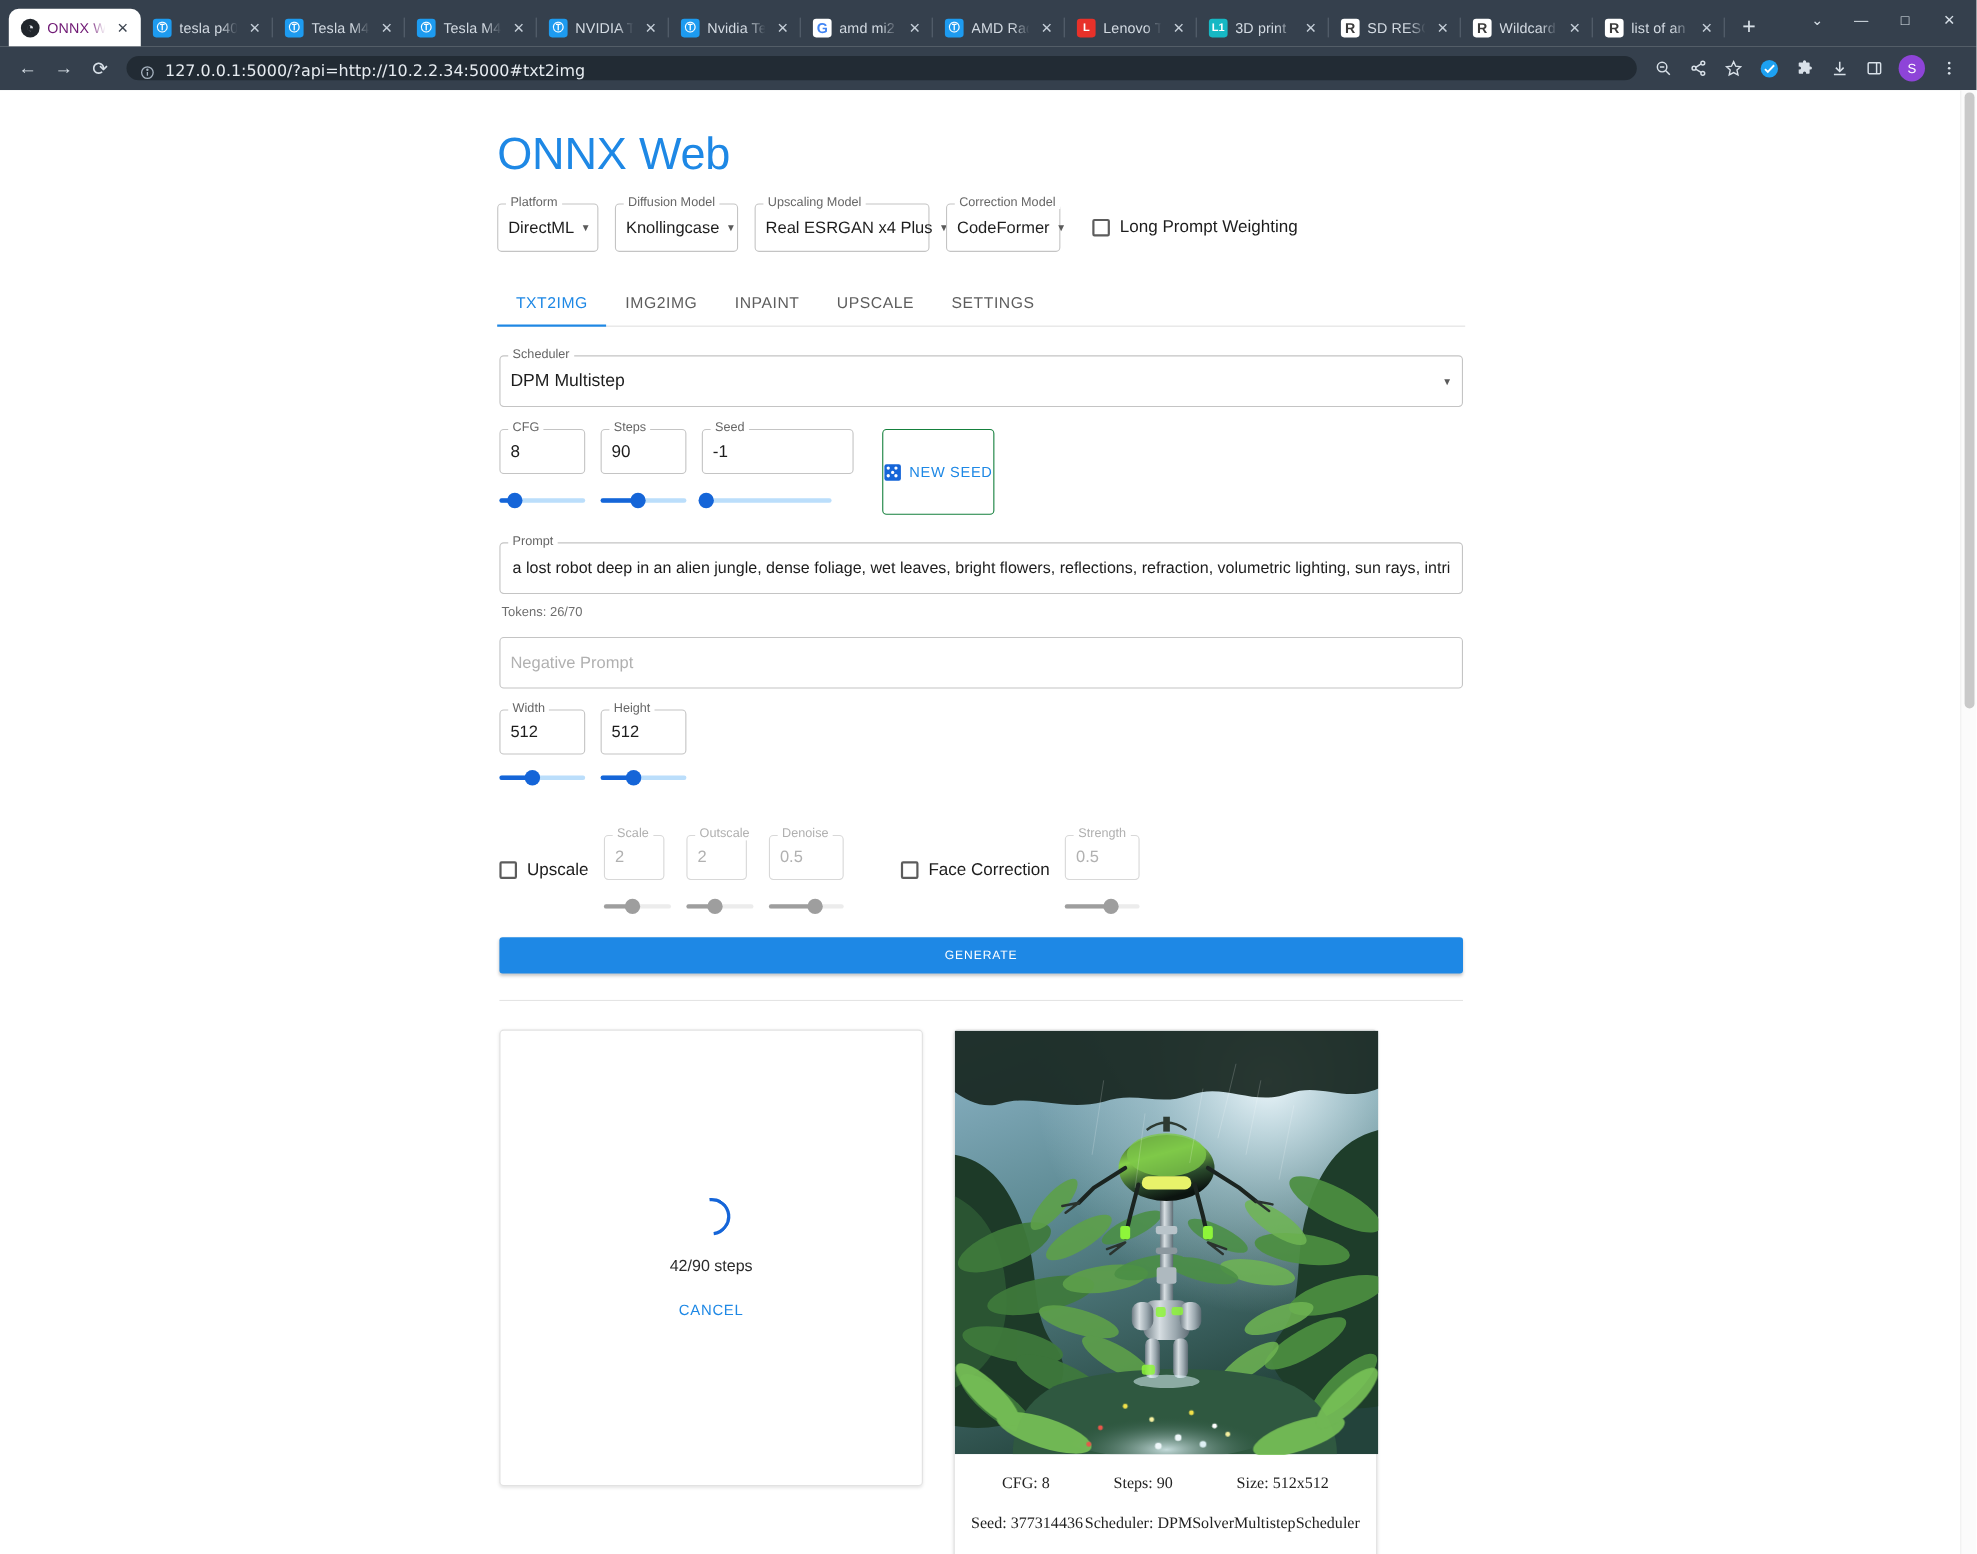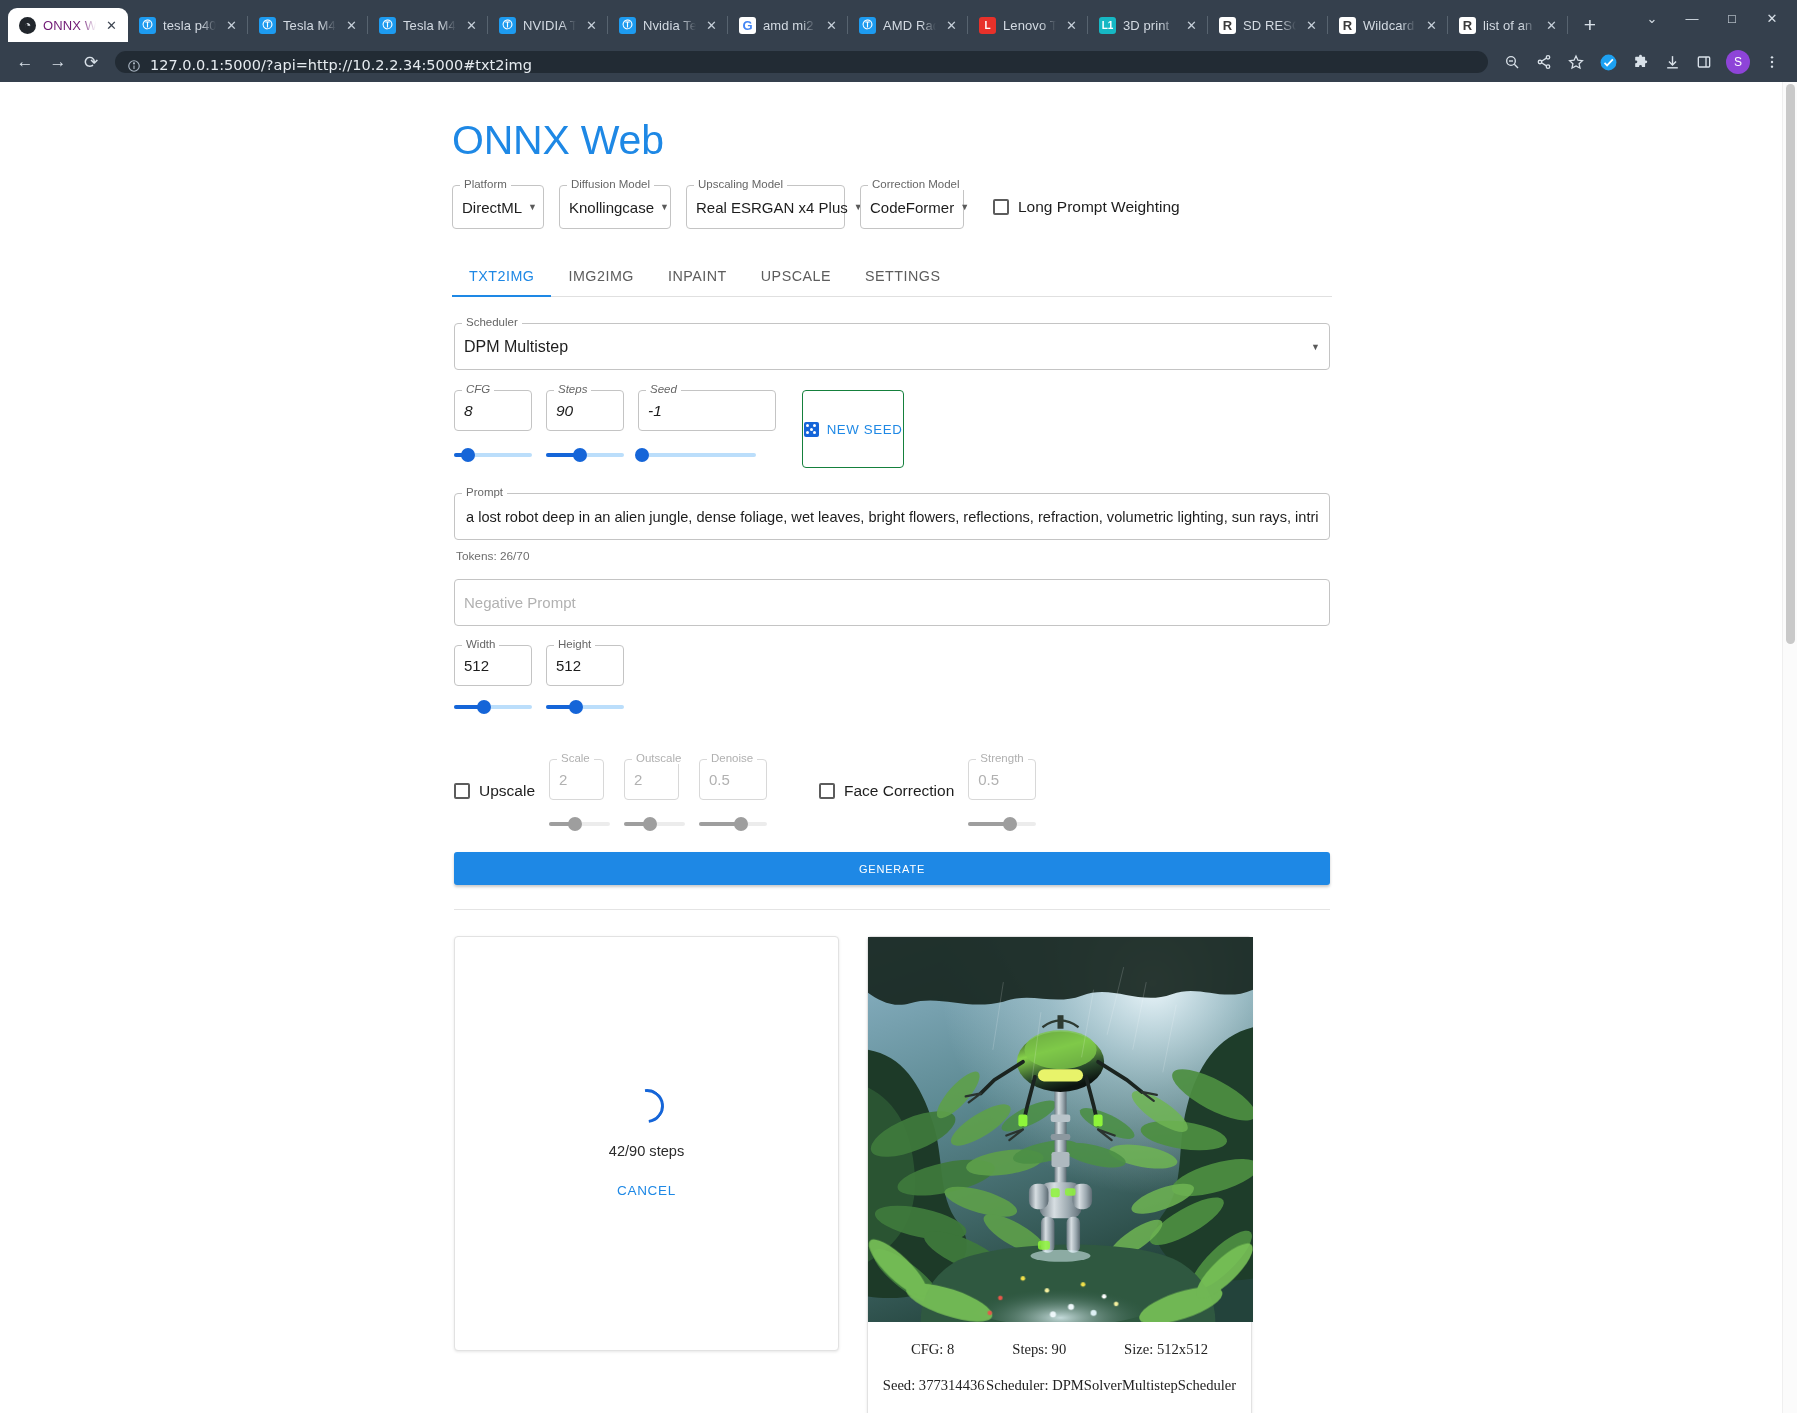--- a/index.html
+++ b/index.html
@@ -459,21 +459,21 @@
             <div class="ofield scheduler">
               <div class="olabel">Scheduler</div>
               <div class="obox">
                 <span class="oval">DPM Multistep</span>
                 <span class="caret">▼</span>
               </div>
             </div>
 
             
             <div class="numrow">
-              <div style="display:flex;flex-direction:column;font-style:italic;">
+              <div style="display:flex;flex-direction:column;">
                 <div style="display:flex;gap:14px;">
                   <div class="ofield numfield">
                     <div class="olabel">CFG</div>
                     <div class="obox">
                         <span class="oval">8</span>
                       </div>
                   </div>
                   <div class="ofield numfield">
                     <div class="olabel">Steps</div>
                     <div class="obox">

